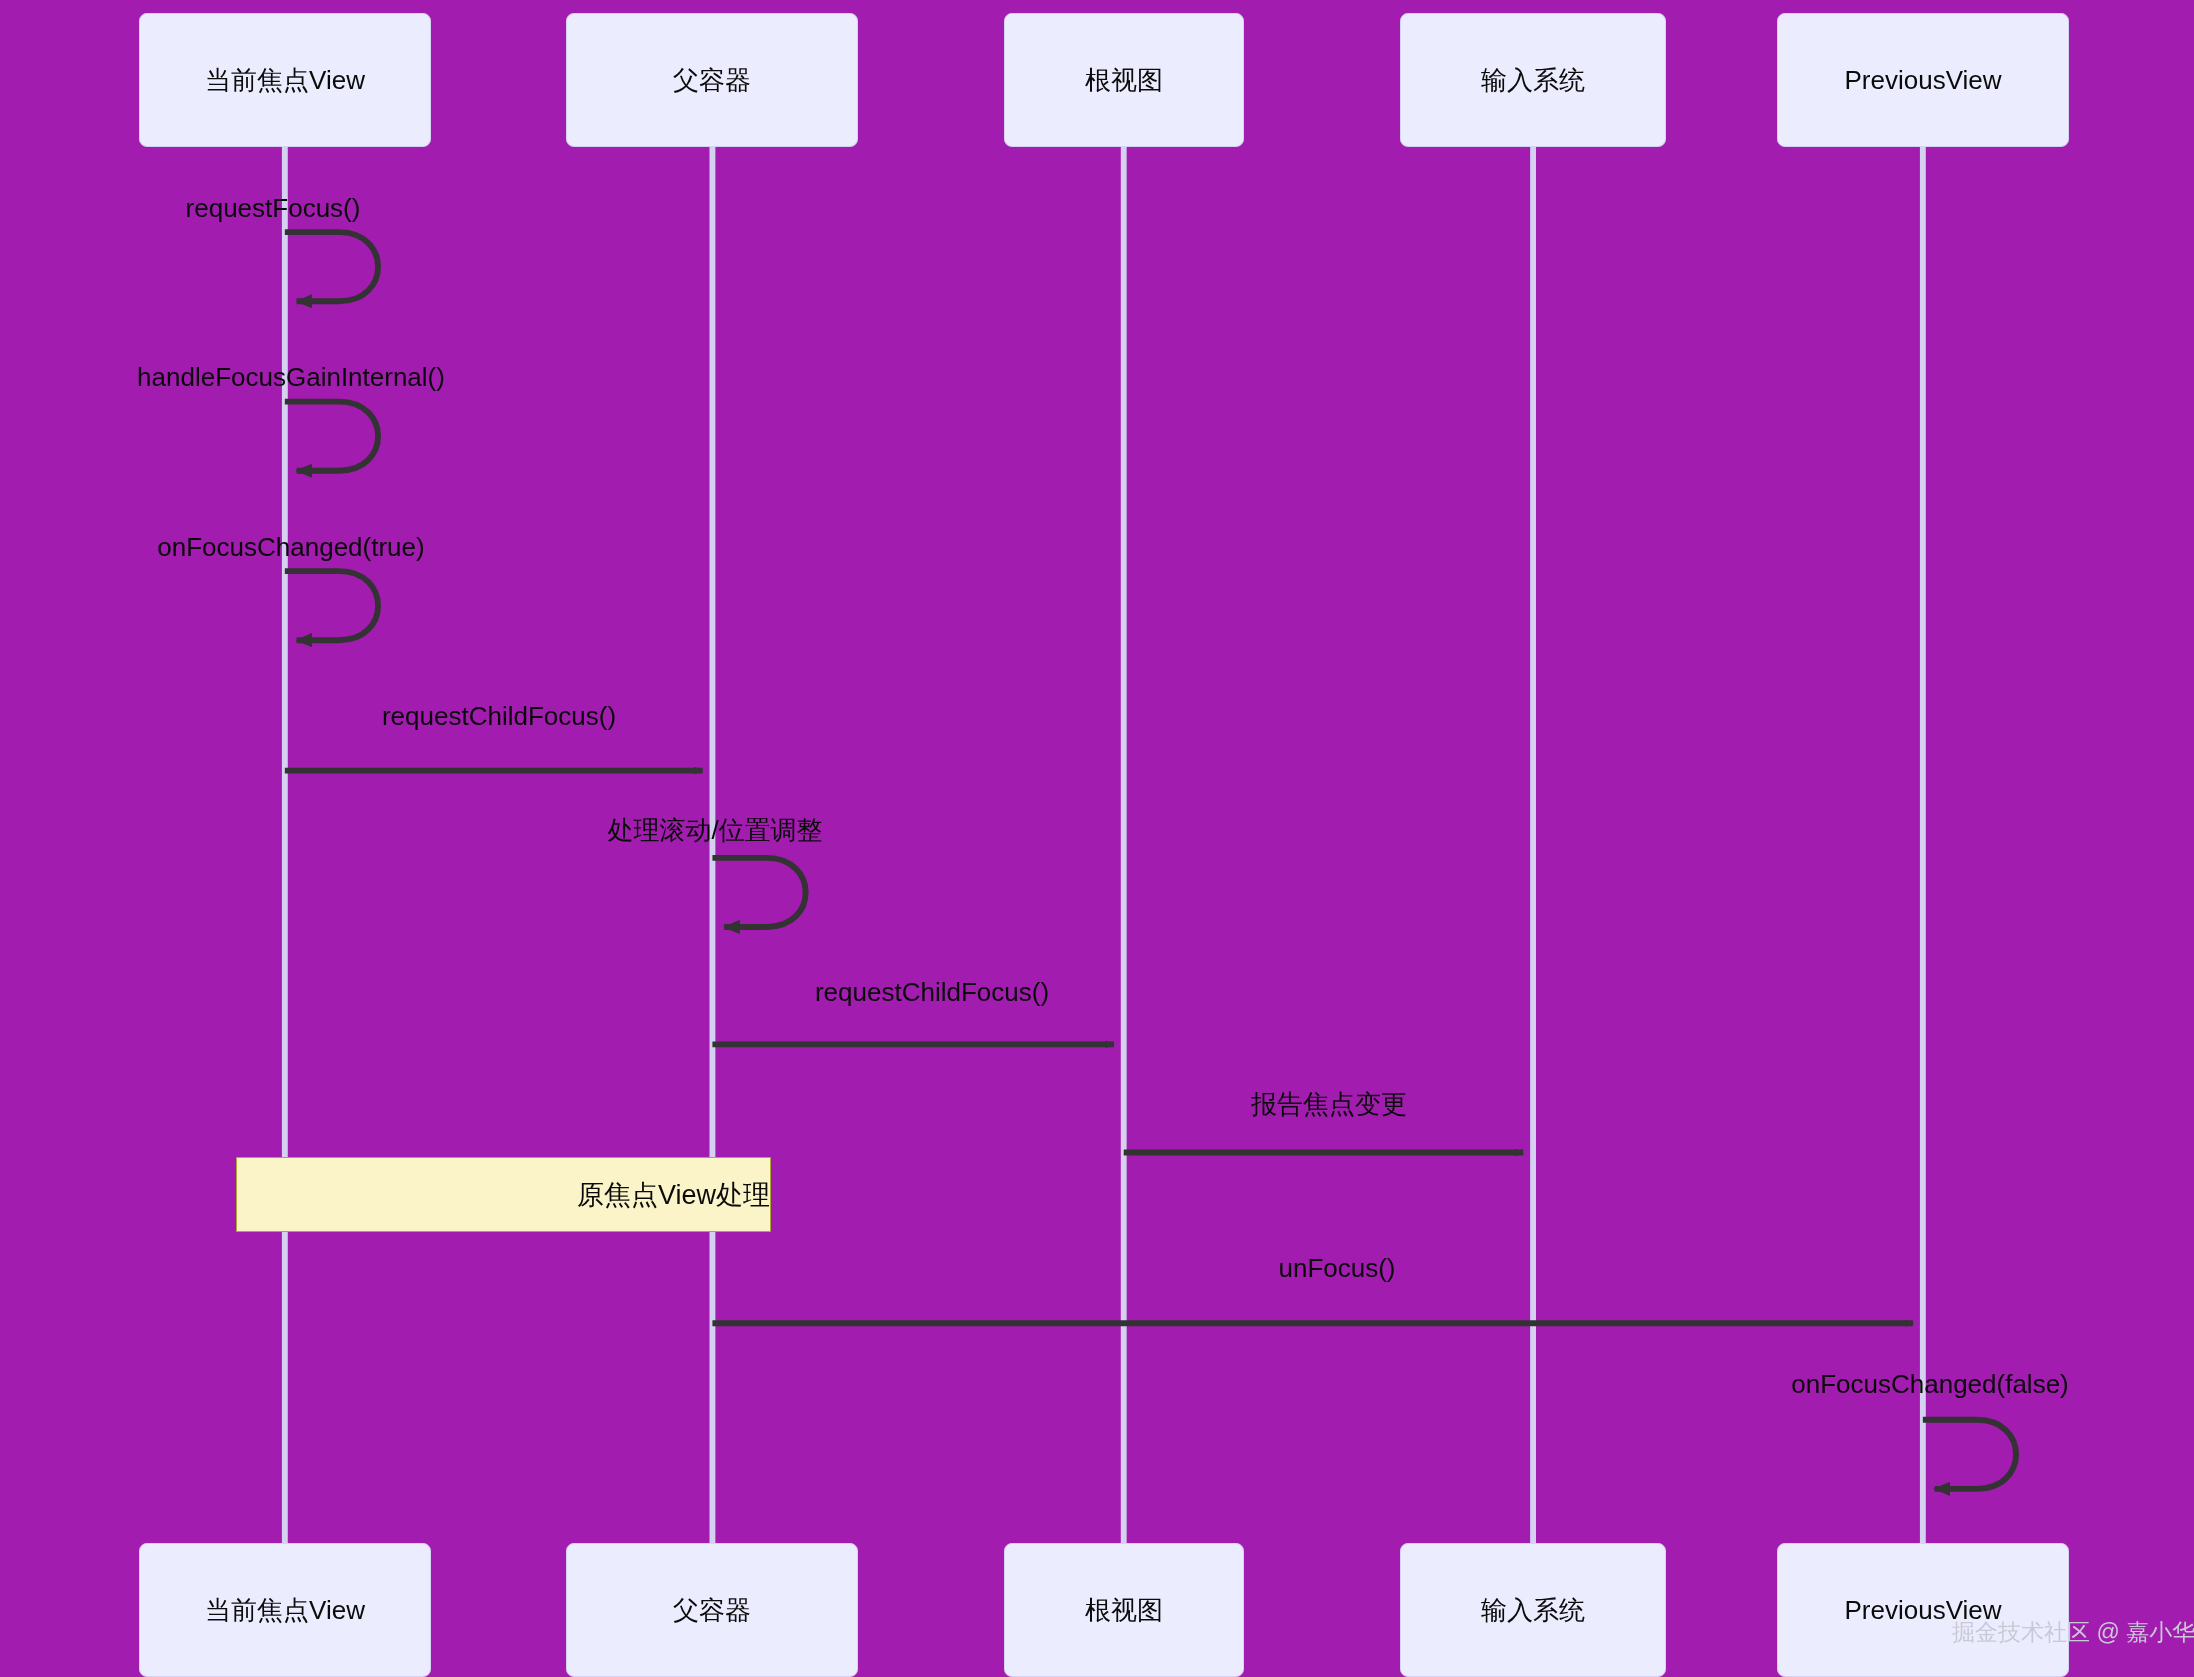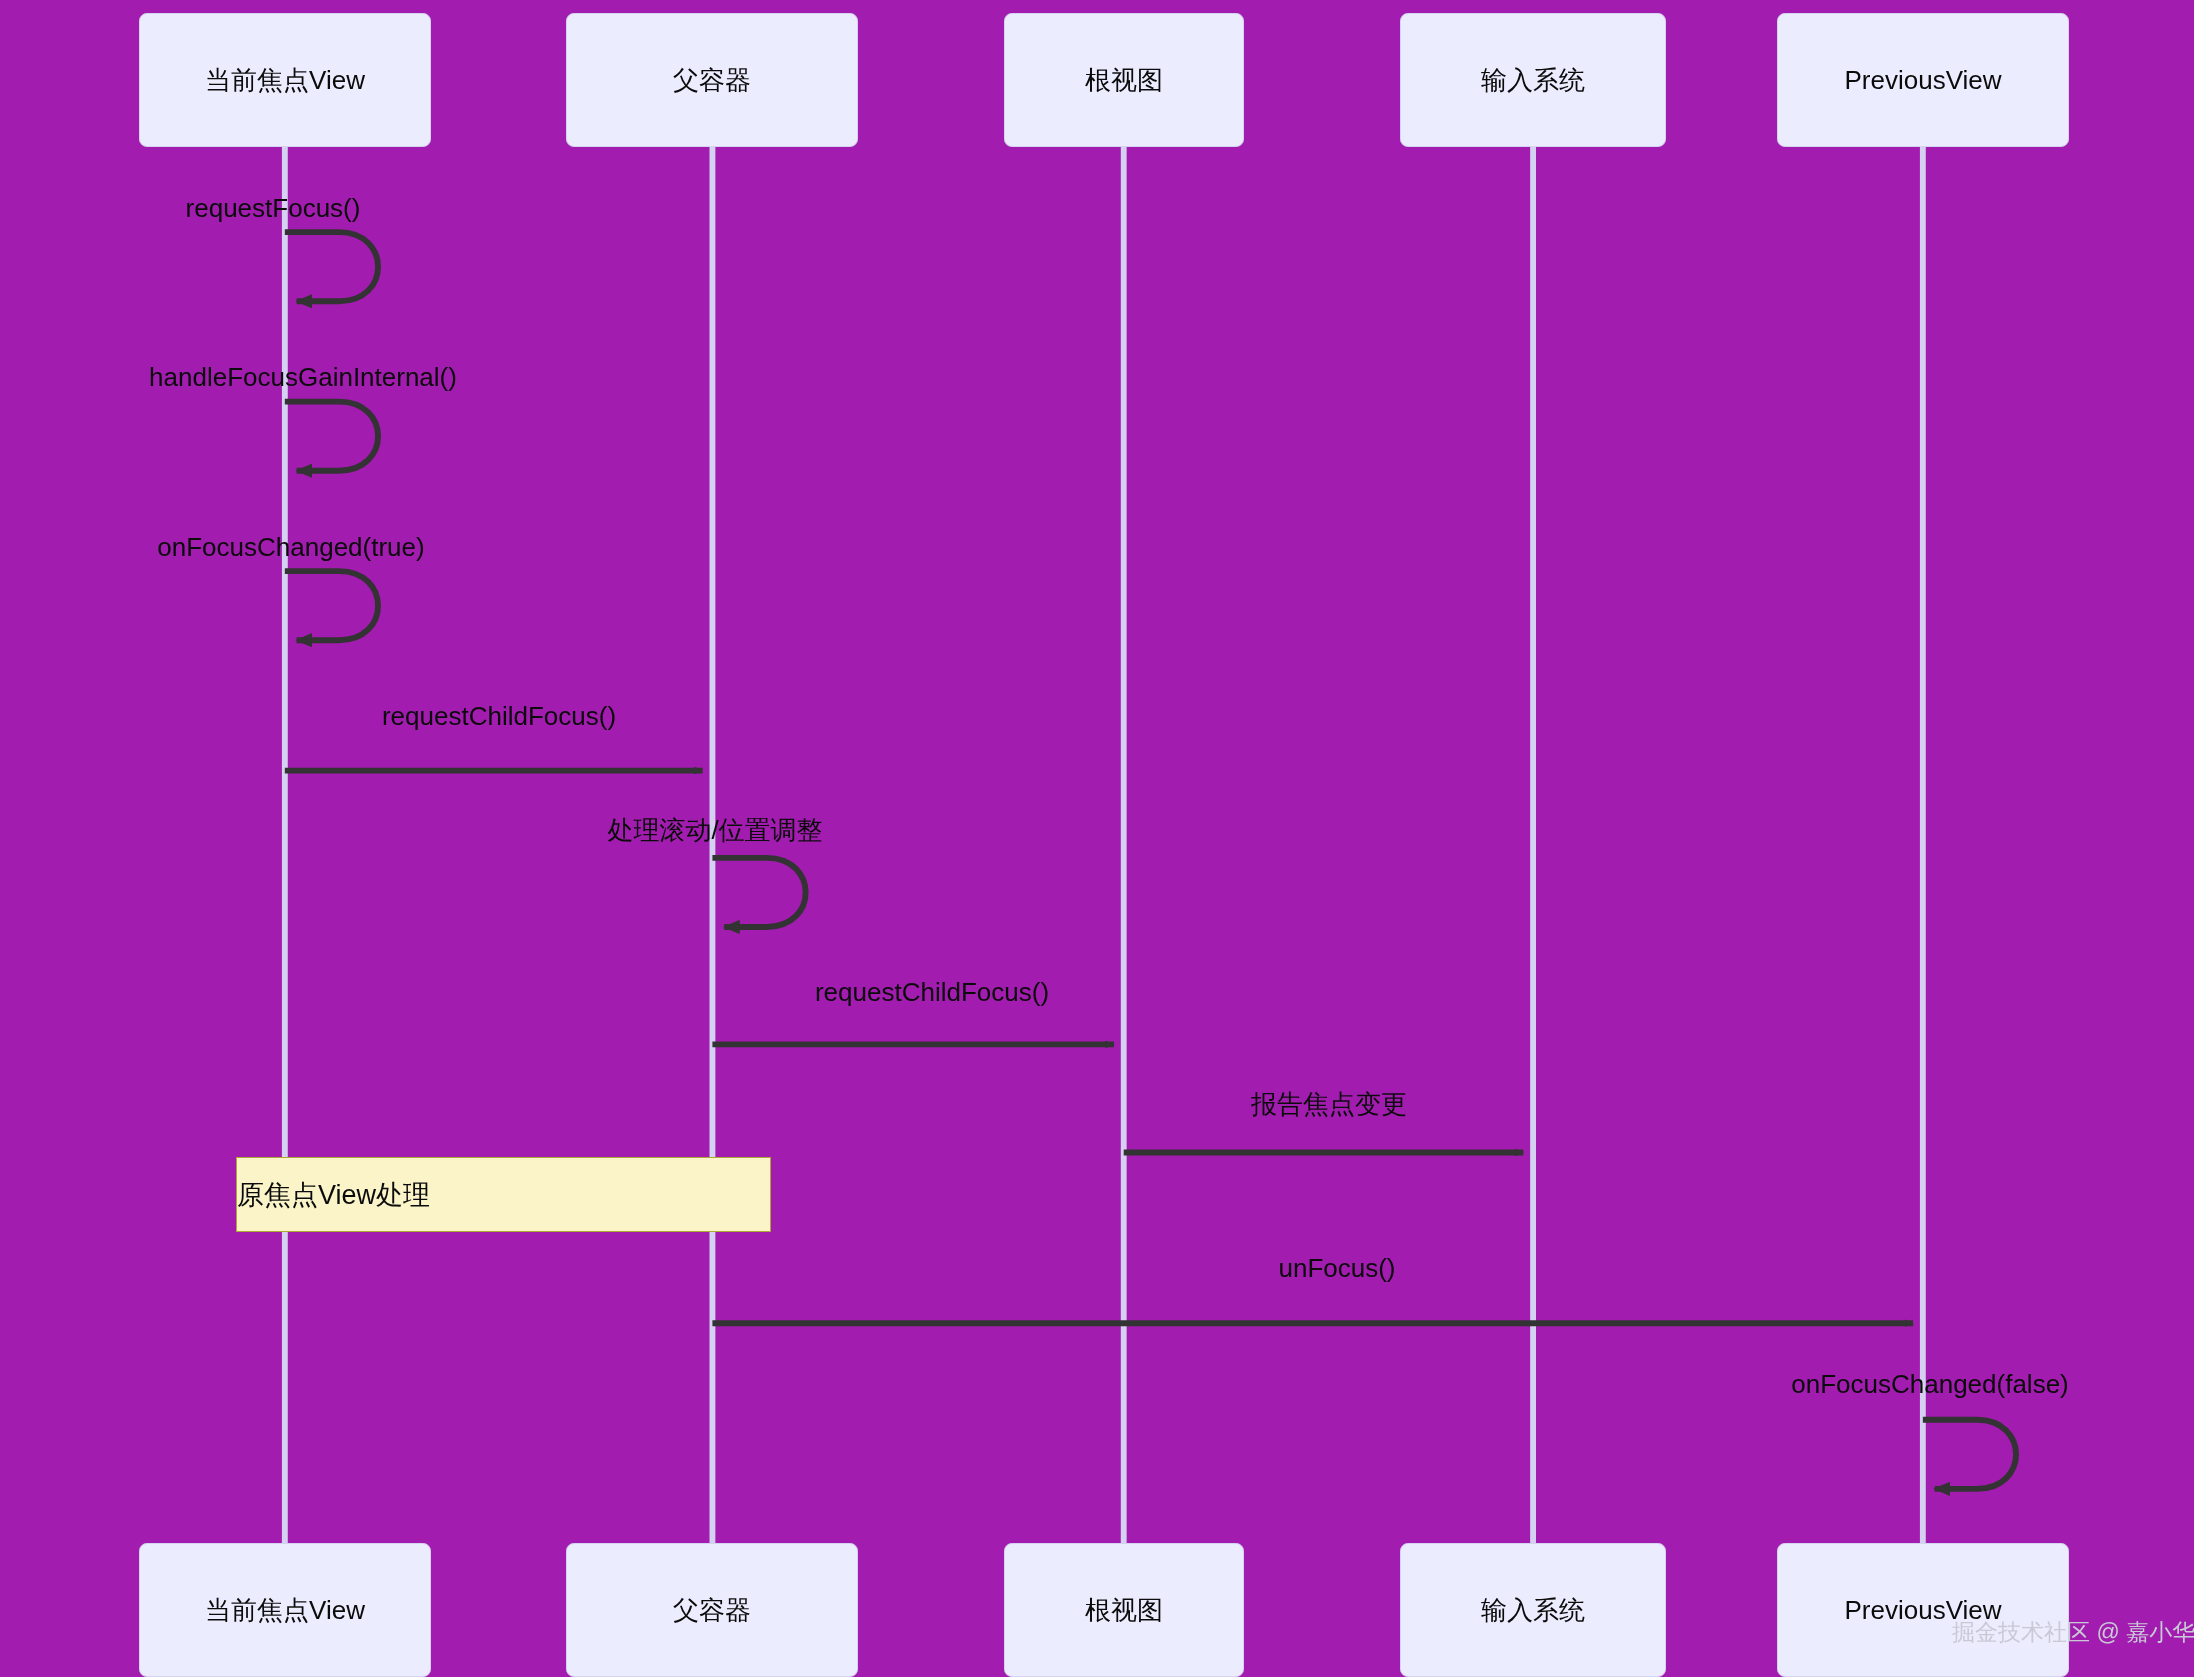--- a/index.html
+++ b/index.html
@@ -25,21 +25,21 @@
   .msg-label{
     position:absolute;
     font-size:26px;color:#0b0b0b;white-space:nowrap;
     transform:translateX(-50%);
     font-family:"Liberation Sans","DejaVu Sans",sans-serif;
   }
   .note-box{
     position:absolute;
     background:#FAF4C8;
     border:1.3px solid #AAAA33;
-    display:flex;align-items:center;justify-content:flex-start;
+    display:flex;align-items:center;justify-content:flex-end;
     box-sizing:border-box;
   }
   .note-label{
     font-size:27px;color:#0b0b0b;white-space:nowrap;
     font-family:"Liberation Sans","DejaVu Sans",sans-serif;
   }
   .watermark{
     position:absolute;
     font-size:23px;color:#c9c9d6;white-space:nowrap;
     font-family:"Liberation Sans","DejaVu Sans",sans-serif;
@@ -132,21 +132,21 @@
   </div>
   <div class="actor-box" style="left:1400px;top:1543px;width:266px;height:134px;">
     <span class="actor-label">输入系统</span>
   </div>
   <div class="actor-box" style="left:1777px;top:1543px;width:292px;height:134px;">
     <span class="actor-label">PreviousView</span>
   </div>
 
   <div class="msg-label" style="left:273px;top:193px;">requestFocus()</div>
 
-  <div class="msg-label" style="left:291px;top:362px;margin-left:12px;">handleFocusGainInternal()</div>
+  <div class="msg-label" style="left:291px;top:362px;">handleFocusGainInternal()</div>
 
   <div class="msg-label" style="left:291px;top:532px;">onFocusChanged(true)</div>
 
   <div class="msg-label" style="left:499px;top:701px;">requestChildFocus()</div>
 
   <div class="msg-label" style="left:715px;top:813px;">处理滚动/位置调整</div>
 
   <div class="msg-label" style="left:932px;top:977px;">requestChildFocus()</div>
 
   <div class="msg-label" style="left:1329px;top:1087px;">报告焦点变更</div>

